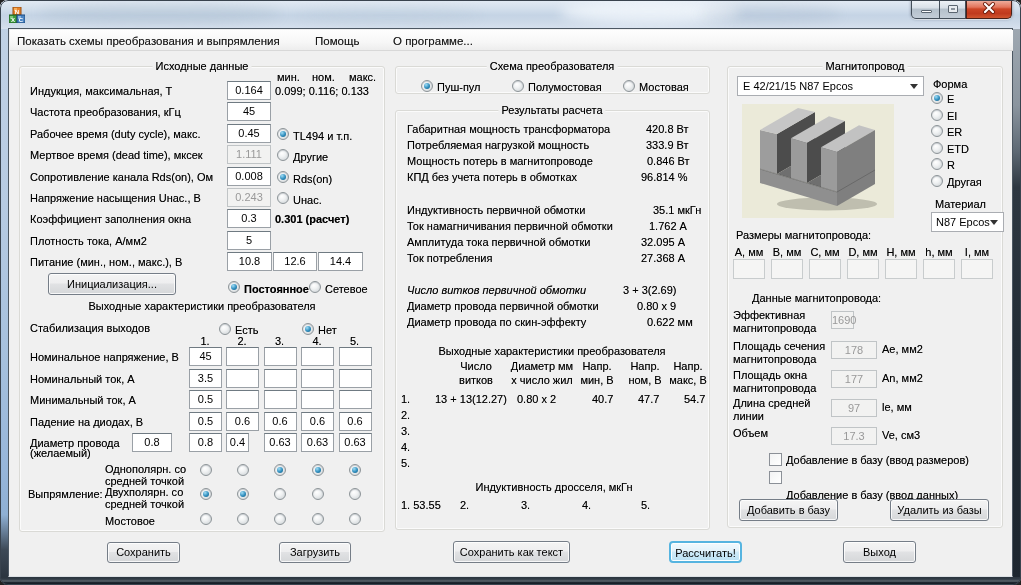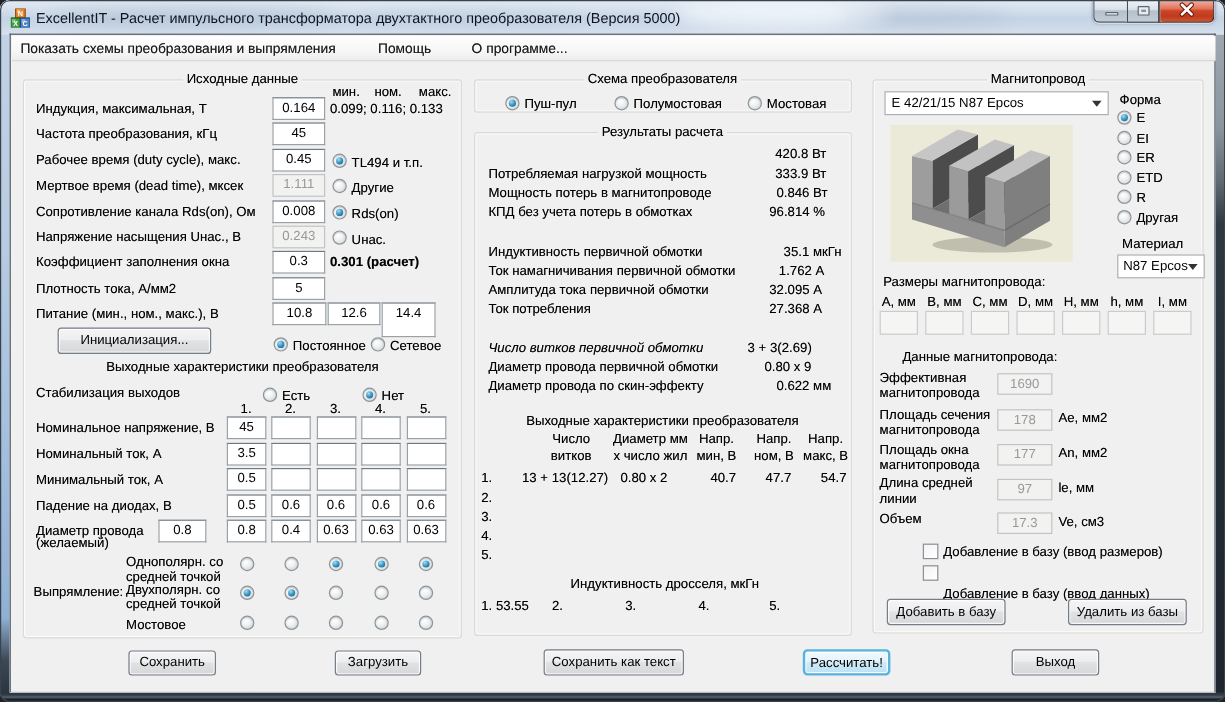--- a/index.html
+++ b/index.html
@@ -50,21 +50,20 @@
 <rect x="4" y="0" width="8" height="8" fill="#e8842c" stroke="#9a4f0e" stroke-width="1"></rect>
 <rect x="5" y="1" width="3" height="3" fill="#f7b05e"></rect>
 <text x="8" y="6.5" font-size="6" font-weight="bold" fill="#fff" text-anchor="middle" font-family="Liberation Sans">N</text>
 <rect x="0" y="8" width="8" height="8" fill="#3f9e3f" stroke="#1e5e1e" stroke-width="1"></rect>
 <rect x="1" y="9" width="3" height="3" fill="#7cc87c"></rect>
 <rect x="8" y="8" width="8" height="8" fill="#4a84c4" stroke="#1f4a7e" stroke-width="1"></rect>
 <rect x="9" y="9" width="3" height="3" fill="#8ab4e0"></rect>
 <text x="4" y="14.5" font-size="6" font-weight="bold" fill="#fff" text-anchor="middle" font-family="Liberation Sans">X</text>
 <text x="12" y="14.5" font-size="6" font-weight="bold" fill="#fff" text-anchor="middle" font-family="Liberation Sans">C</text>
 </svg>
-<div style="position:absolute;left:30px;top:8px;font-size:12px;color:#10121f;white-space:nowrap;z-index:5">ExcellentIT - Расчет импульсного трансформатора двухтактного преобразователя (Версия 5000)</div>
 <div style="position:absolute;left:911px;top:0;width:101px;height:19px;z-index:6">
 <div style="position:absolute;left:0;top:0;width:101px;height:19px;border-radius:0 0 5px 5px;box-shadow:0 1px 0 rgba(255,255,255,.55),0 0 3px rgba(30,40,60,.5)"></div>
 <div style="position:absolute;left:0;top:0;width:29px;height:19px;border:1px solid #434e59;border-top:none;border-radius:0 0 0 5px;background:linear-gradient(180deg,#f0f4f8 0%,#d7dfe7 45%,#b4c0cb 50%,#c3cdd7 100%)">
  <div style="position:absolute;left:9px;top:10px;width:11px;height:3px;background:#fff;border:1px solid #5a6570;border-radius:1px"></div>
       </div>
 <div style="position:absolute;left:29px;top:0;width:26px;height:19px;border:1px solid #434e59;border-top:none;border-left:none;background:linear-gradient(180deg,#f0f4f8 0%,#d7dfe7 45%,#b4c0cb 50%,#c3cdd7 100%)">
  <div style="position:absolute;left:8px;top:5px;width:10px;height:8px;border:1px solid #5a6570;background:#e8ecf0;border-radius:1px">
           <div style="position:absolute;left:2px;top:2px;width:4px;height:2px;border:1px solid #8a939c;background:#fff"></div>
         </div>
       </div>
@@ -108,24 +107,24 @@
 <div class="rad" style="left:268px;top:120px"></div>
 <div class="lbl" style="left:284px;top:122px;">Другие</div>
 <div class="rad on" style="left:268px;top:142px"></div>
 <div class="lbl" style="left:284px;top:144px;">Rds(on)</div>
 <div class="rad" style="left:268px;top:163px"></div>
 <div class="lbl" style="left:284px;top:165px;">Uнас.</div>
 <div class="lbl" style="left:266px;top:184px;font-weight:bold;">0.301 (расчет)</div>
 <div class="lbl" style="left:21px;top:227px;">Питание (мин., ном., макс.), В</div>
 <div class="inp" style="left:218px;top:223px;width:45px;height:19px;line-height:17px;">10.8</div>
 <div class="inp" style="left:264px;top:223px;width:44px;height:19px;line-height:17px;">12.6</div>
-<div class="inp" style="left:309px;top:223px;width:45px;height:29px;line-height:17px;">14.4</div>
+<div class="inp" style="left:309px;top:223px;width:45px;height:19px;line-height:17px;">14.4</div>
 <div class="btn" style="left:39px;top:244px;width:128px;height:22px;line-height:20px">Инициализация...</div>
 <div class="rad on" style="left:219px;top:252px"></div>
-<div class="lbl" style="left:235px;top:254px;">Постоянное</div>
+<div class="lbl" style="left:235px;top:254px;font-weight:bold;">Постоянное</div>
 <div class="rad" style="left:300px;top:252px"></div>
 <div class="lbl" style="left:316px;top:254px;">Сетевое</div>
 <div class="lbl" style="left:193px;top:271px;transform:translateX(-50%)">Выходные характеристики преобразователя</div>
 <div class="lbl" style="left:21px;top:293px;">Стабилизация выходов</div>
 <div class="rad" style="left:210px;top:294px"></div>
 <div class="lbl" style="left:226px;top:295px;">Есть</div>
 <div class="rad on" style="left:293px;top:294px"></div>
 <div class="lbl" style="left:309px;top:295px;">Нет</div>
 <div class="lbl" style="left:191.5px;top:306px;">1.</div>
 <div class="lbl" style="left:228.5px;top:306px;">2.</div>
@@ -151,21 +150,21 @@
 <div class="inp" style="left:292.0px;top:361px;width:33px;height:19px;line-height:17px;"></div>
 <div class="inp" style="left:329.5px;top:361px;width:33px;height:19px;line-height:17px;"></div>
 <div class="lbl" style="left:21px;top:387px;">Падение на диодах, В</div>
 <div class="inp" style="left:180.0px;top:383px;width:33px;height:19px;line-height:17px;">0.5</div>
 <div class="inp" style="left:217.0px;top:383px;width:33px;height:19px;line-height:17px;">0.6</div>
 <div class="inp" style="left:254.5px;top:383px;width:33px;height:19px;line-height:17px;">0.6</div>
 <div class="inp" style="left:292.0px;top:383px;width:33px;height:19px;line-height:17px;">0.6</div>
 <div class="inp" style="left:329.5px;top:383px;width:33px;height:19px;line-height:17px;">0.6</div>
 <div class="lbl" style="left:21px;top:408px;">Диаметр провода</div>
 <div class="inp" style="left:180.0px;top:404px;width:33px;height:19px;line-height:17px;">0.8</div>
-<div class="inp" style="left:217.0px;top:404px;width:33px;height:19px;line-height:17px;">0.4</div>
+<div class="inp" style="left:217.0px;top:404px;width:23px;height:19px;line-height:17px;">0.4</div>
 <div class="inp" style="left:254.5px;top:404px;width:33px;height:19px;line-height:17px;">0.63</div>
 <div class="inp" style="left:292.0px;top:404px;width:33px;height:19px;line-height:17px;">0.63</div>
 <div class="inp" style="left:329.5px;top:404px;width:33px;height:19px;line-height:17px;">0.63</div>
 <div class="lbl" style="left:21px;top:418px;">(желаемый)</div>
 <div class="inp" style="left:123px;top:404px;width:40px;height:19px;line-height:17px;">0.8</div>
 <div class="lbl" style="left:96px;top:434px;">Однополярн. со</div>
 <div class="lbl" style="left:96px;top:446px;">средней точкой</div>
 <div class="lbl" style="left:96px;top:457px;">Двухполярн. со</div>
 <div class="lbl" style="left:96px;top:469px;">средней точкой</div>
 <div class="lbl" style="left:19px;top:459px;">Выпрямление:</div>
@@ -190,20 +189,21 @@
 <div class="gb" style="left:386px;top:37px;width:315px;height:28px"></div>
 <div class="gt" style="left:543px;top:31px">Схема преобразователя</div>
 <div class="rad on" style="left:412px;top:51px"></div>
 <div class="lbl" style="left:428px;top:52px;">Пуш-пул</div>
 <div class="rad" style="left:503px;top:51px"></div>
 <div class="lbl" style="left:519px;top:52px;">Полумостовая</div>
 <div class="rad" style="left:614px;top:51px"></div>
 <div class="lbl" style="left:630px;top:52px;">Мостовая</div>
 <div class="gb" style="left:386px;top:81px;width:315px;height:420px"></div>
 <div class="gt" style="left:543px;top:75px">Результаты расчета</div>
+<div class="lbl" style="left:398px;top:94px;">Габаритная мощность трансформатора</div>
 <div class="lbl" style="left:637px;top:94px;">420.8 Вт</div>
 <div class="lbl" style="left:398px;top:110px;">Потребляемая нагрузкой мощность</div>
 <div class="lbl" style="left:637px;top:110px;">333.9 Вт</div>
 <div class="lbl" style="left:398px;top:126px;">Мощность потерь в магнитопроводе</div>
 <div class="lbl" style="left:638px;top:126px;">0.846 Вт</div>
 <div class="lbl" style="left:398px;top:142px;">КПД без учета потерь в обмотках</div>
 <div class="lbl" style="left:632px;top:142px;">96.814 %</div>
 <div class="lbl" style="left:398px;top:175px;">Индуктивность первичной обмотки</div>
 <div class="lbl" style="left:644px;top:175px;">35.1 мкГн</div>
 <div class="lbl" style="left:398px;top:191px;">Ток намагничивания первичной обмотки</div>
@@ -300,21 +300,21 @@
 <div class="inp dim" style="left:838px;top:230px;width:32px;height:20px;line-height:18px;"></div>
 <div class="lbl" style="left:892px;top:217px;transform:translateX(-50%)">Н, мм</div>
 <div class="inp dim" style="left:876px;top:230px;width:32px;height:20px;line-height:18px;"></div>
 <div class="lbl" style="left:930px;top:217px;transform:translateX(-50%)">h, мм</div>
 <div class="inp dim" style="left:914px;top:230px;width:32px;height:20px;line-height:18px;"></div>
 <div class="lbl" style="left:968px;top:217px;transform:translateX(-50%)">I, мм</div>
 <div class="inp dim" style="left:952px;top:230px;width:32px;height:20px;line-height:18px;"></div>
 <div class="lbl" style="left:743px;top:263px;">Данные магнитопровода:</div>
 <div class="lbl" style="left:724px;top:280px;">Эффективная</div>
 <div class="lbl" style="left:724px;top:293px;">магнитопровода</div>
-<div class="inp dis" style="left:822px;top:282px;width:46px;height:18px;line-height:16px;">1690</div>
+<div class="inp dis" style="left:822px;top:282px;width:23px;height:18px;line-height:16px;">1690</div>
 <div class="lbl" style="left:724px;top:311px;">Площадь сечения</div>
 <div class="lbl" style="left:724px;top:324px;">магнитопровода</div>
 <div class="inp dis" style="left:822px;top:312px;width:46px;height:18px;line-height:16px;">178</div>
 <div class="lbl" style="left:873px;top:314px;">Ае, мм2</div>
 <div class="lbl" style="left:724px;top:340px;">Площадь окна</div>
 <div class="lbl" style="left:724px;top:353px;">магнитопровода</div>
 <div class="inp dis" style="left:822px;top:341px;width:46px;height:18px;line-height:16px;">177</div>
 <div class="lbl" style="left:873px;top:343px;">Аn, мм2</div>
 <div class="lbl" style="left:724px;top:368px;">Длина средней</div>
 <div class="lbl" style="left:724px;top:381px;">линии</div>

